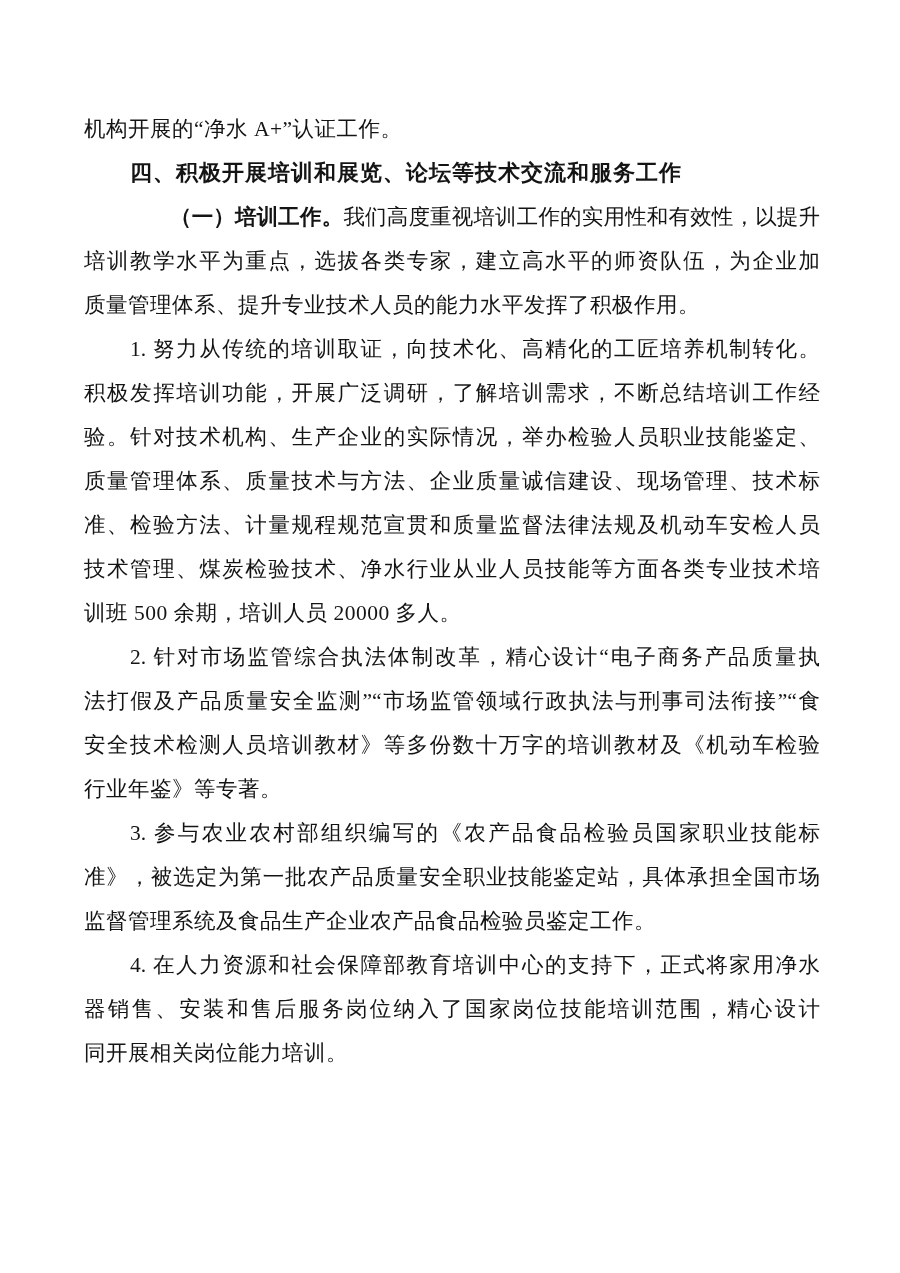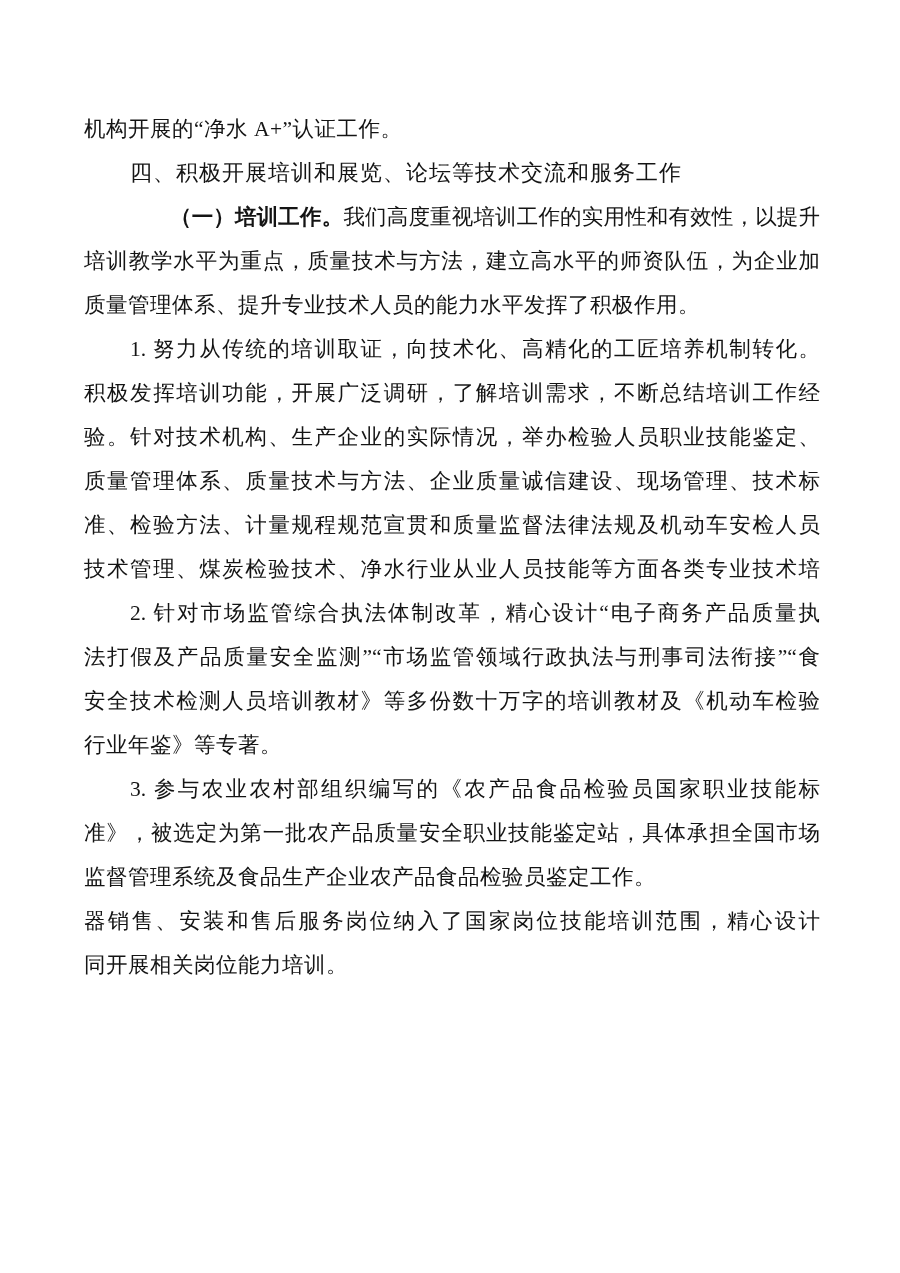--- a/index.html
+++ b/index.html
@@ -34,21 +34,21 @@
     white-space: normal;
     text-align: justify;
     text-align-last: justify;
     text-justify: inter-character;
     letter-spacing: 0;
   }
   .indent {
     text-indent: 46px;
   }
   .heading {
-    font-weight: 400;
+    font-weight: 700;
     font-family: "Liberation Sans", sans-serif;
     font-size: 22px;
     letter-spacing: 1px;
   }
   .lead-bold {
     font-weight: 700;
     margin-left: 40px;
   }
   .footer {
     position: absolute;
@@ -67,38 +67,40 @@
 
 <div class="page">
   <div class="textblock">
 
     <div class="line">机构开展的“净水 A+”认证工作。</div>
 
     <div class="line heading indent">四、积极开展培训和展览、论坛等技术交流和服务工作</div>
 
     <div class="line indent justify"><span class="lead-bold">（一）培训工作。</span><span>我们高度重视培训工作的实用性和有效性，以提升</span></div>
 
-    <div class="line justify">培训教学水平为重点，质量技术与方法，建立高水平的师资队伍，为企业加</div>
+    <div class="line justify">培训教学水平为重点，选拔各类专家，建立高水平的师资队伍，为企业加</div>
     <div class="line">质量管理体系、提升专业技术人员的能力水平发挥了积极作用。</div>
 
     <div class="line indent justify">1. 努力从传统的培训取证，向技术化、高精化的工匠培养机制转化。</div>
     <div class="line justify">积极发挥培训功能，开展广泛调研，了解培训需求，不断总结培训工作经</div>
     <div class="line justify">验。针对技术机构、生产企业的实际情况，举办检验人员职业技能鉴定、</div>
     <div class="line justify">质量管理体系、质量技术与方法、企业质量诚信建设、现场管理、技术标</div>
     <div class="line justify">准、检验方法、计量规程规范宣贯和质量监督法律法规及机动车安检人员</div>
     <div class="line justify">技术管理、煤炭检验技术、净水行业从业人员技能等方面各类专业技术培</div>
+    <div class="line">训班 500 余期，培训人员 20000 多人。</div>
 
     <div class="line indent justify">2. 针对市场监管综合执法体制改革，精心设计“电子商务产品质量执</div>
     <div class="line justify">法打假及产品质量安全监测”“市场监管领域行政执法与刑事司法衔接”“食</div>
     <div class="line justify">安全技术检测人员培训教材》等多份数十万字的培训教材及《机动车检验</div>
     <div class="line">行业年鉴》等专著。</div>
 
     <div class="line indent justify">3. 参与农业农村部组织编写的《农产品食品检验员国家职业技能标</div>
     <div class="line justify">准》，被选定为第一批农产品质量安全职业技能鉴定站，具体承担全国市场</div>
     <div class="line">监督管理系统及食品生产企业农产品食品检验员鉴定工作。</div>
 
+    <div class="line indent justify">4. 在人力资源和社会保障部教育培训中心的支持下，正式将家用净水</div>
     <div class="line justify">器销售、安装和售后服务岗位纳入了国家岗位技能培训范围，精心设计</div>
     <div class="line">同开展相关岗位能力培训。</div>
 
   </div>
 
   <div class="footer">– 19 –</div>
 </div>
 
 </body></html>

